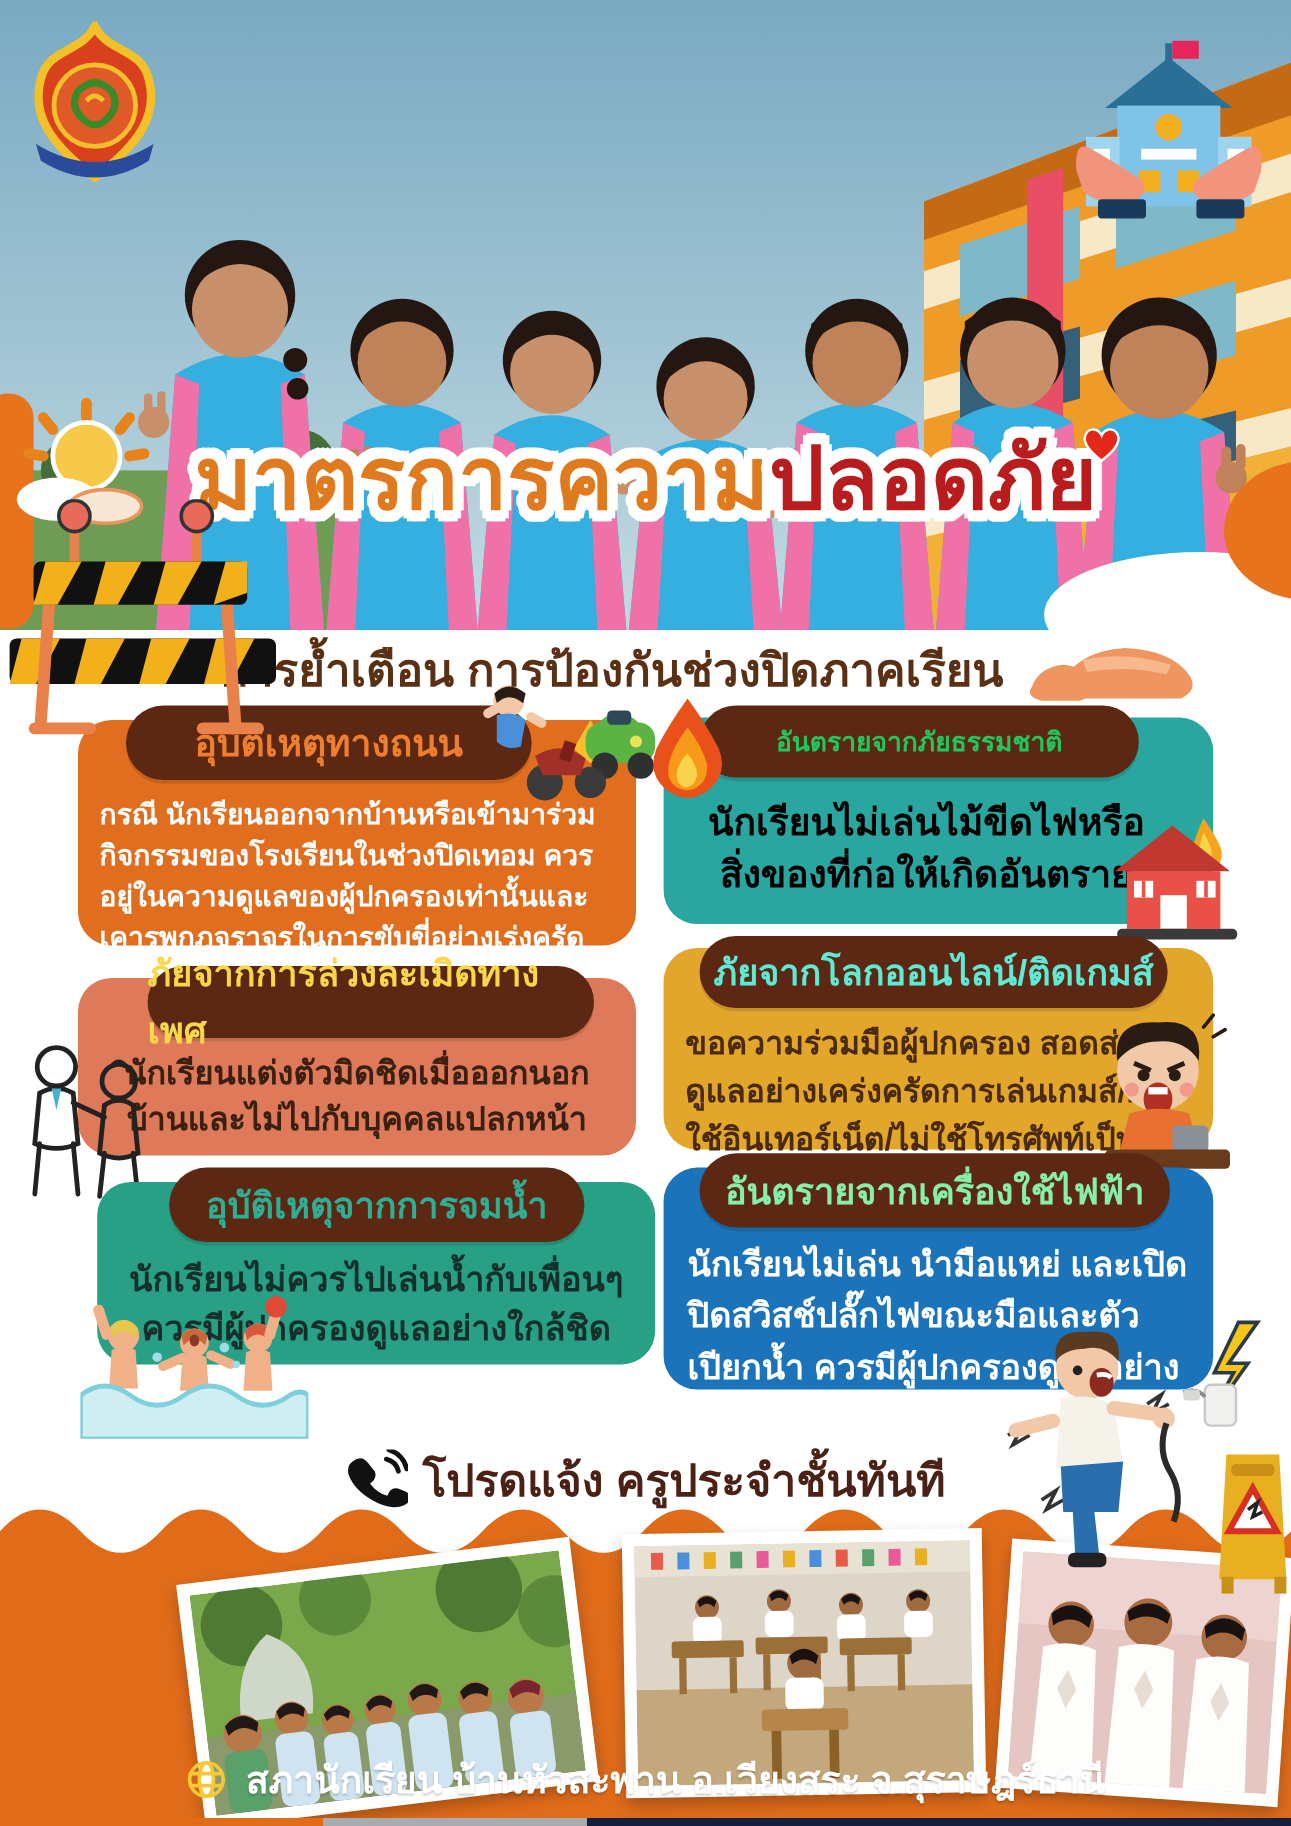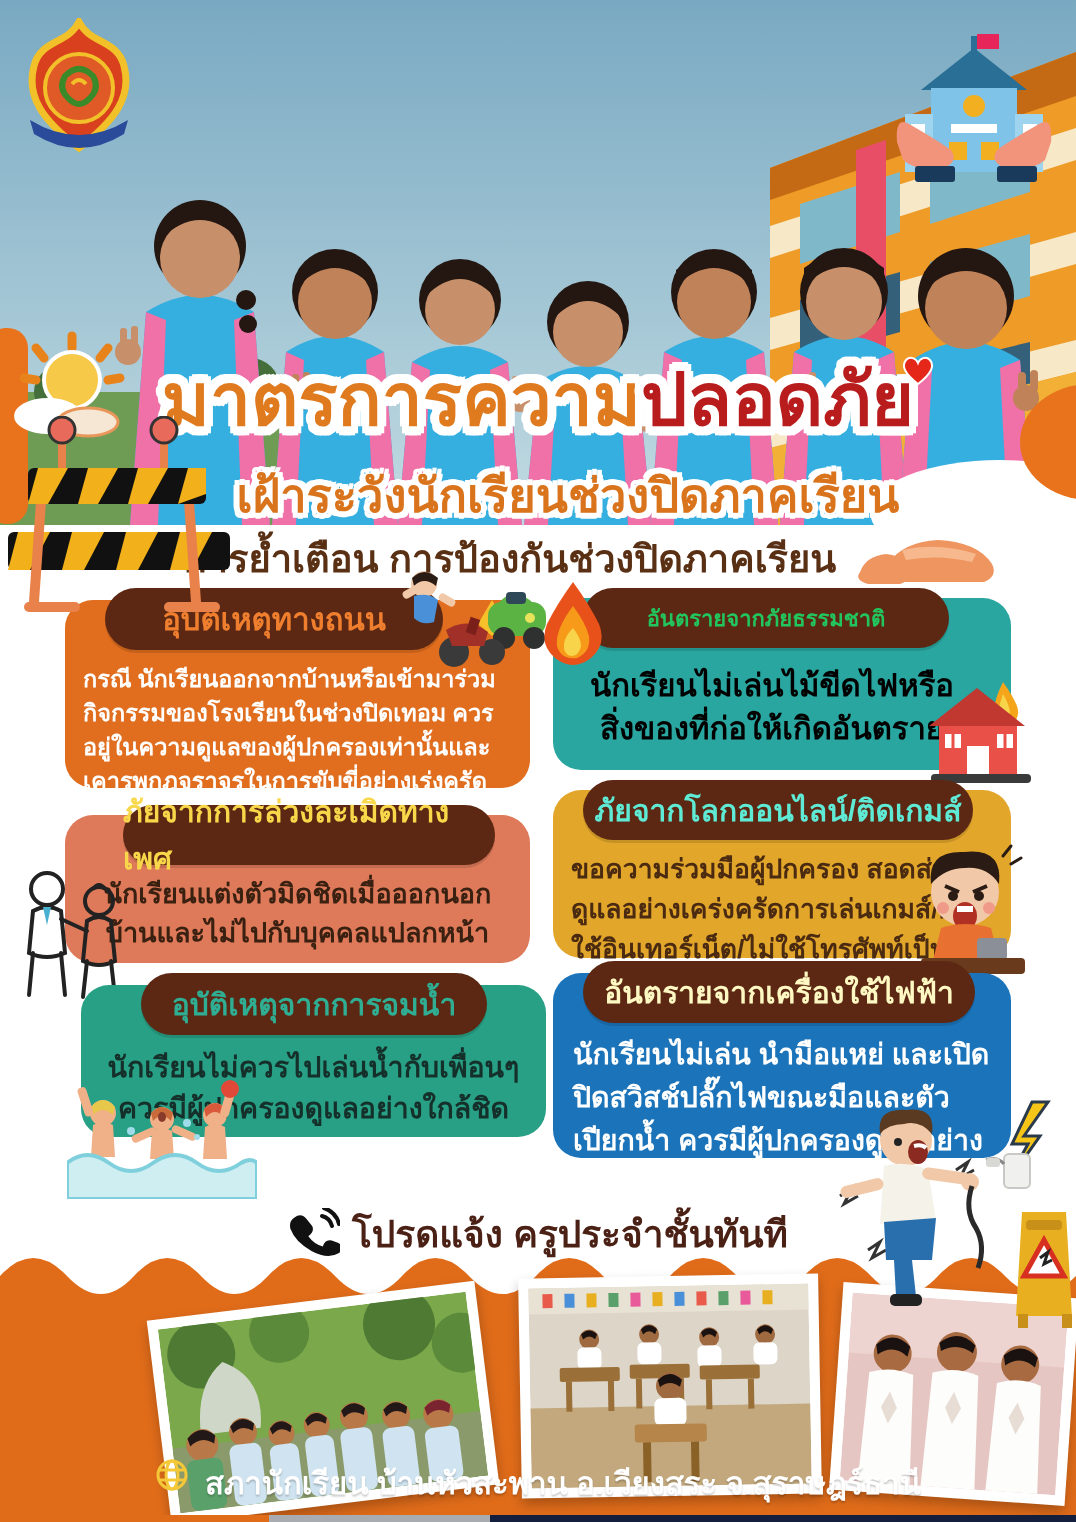--- a/index.html
+++ b/index.html
@@ -47,21 +47,21 @@
   .card{position:absolute;border-radius:28px;z-index:4;}
   .pill{
     position:absolute;background:#5c2813;border-radius:40px;
     display:flex;align-items:center;justify-content:center;
     font-weight:800;z-index:3;box-shadow:0 3px 0 rgba(0,0,0,.12);
   }
   .card-body{
     position:relative;width:100%;height:100%;font-weight:700;
     line-height:1.5;overflow-wrap:anywhere;word-break:break-word;z-index:2;
   }
-  .card1{left:65px;top:600px;width:465px;height:188px;background:#e06e1e;font-family:Liberation Serif, serif;}
+  .card1{left:65px;top:600px;width:465px;height:188px;background:#e06e1e;}
   .card1 .pill{left:40px;top:-12px;width:338px;height:62px;font-size:31px;color:#ef7f2e;}
   .card1 .card-body{padding:62px 18px 0;text-align:left;color:#fff;font-size:23.5px;line-height:1.45;}
   .icon-crash{position:absolute;right:-20px;top:-34px;width:170px;height:110px;z-index:5;}
   .card2{left:553px;top:598px;width:458px;height:172px;background:#2aa6a0;}
   .card2 .pill{left:30px;top:-10px;width:366px;height:60px;font-size:22px;color:#22c55e;}
   .card2 .card-body{padding:66px 36px 0 16px;text-align:center;color:#000000;font-size:31px;line-height:1.4;}
   .icon-fire{position:absolute;left:-16px;top:-18px;width:72px;height:90px;z-index:5;}
   .icon-house-fire{position:absolute;right:-28px;top:76px;width:112px;height:112px;z-index:5;}
   .card3{left:65px;top:815px;width:465px;height:148px;background:#de7a5a;}
   .card3 .pill{left:58px;top:-10px;width:372px;height:60px;font-size:30px;color:#f8d84a;}
@@ -69,21 +69,21 @@
   .icon-people{position:absolute;left:-52px;top:52px;width:118px;height:136px;z-index:5;}
   .card4{left:553px;top:790px;width:458px;height:168px;background:#e2a62b;}
   .card4 .pill{left:30px;top:-10px;width:390px;height:60px;font-size:30px;color:#5eead4;}
   .card4 .card-body{padding:60px 24px 0 18px;text-align:left;color:#4a2a10;font-size:26.5px;line-height:1.5;}
   .icon-angry-boy{position:absolute;right:-22px;top:48px;width:126px;height:150px;z-index:5;}
   .card5{left:65px;top:985px;width:465px;height:152px;background:#28a085;margin-left:16px;}
   .card5 .pill{left:60px;top:-12px;width:346px;height:62px;font-size:30px;color:#2fae93;}
   .card5 .card-body{padding:62px 14px 0;text-align:center;color:#15302a;font-size:28.5px;line-height:1.45;}
   .icon-swim{position:absolute;left:-14px;bottom:-62px;width:190px;height:120px;z-index:5;}
   .card6{left:553px;top:973px;width:458px;height:185px;background:#1b73b9;}
-  .card6 .pill{left:30px;top:-12px;width:392px;height:62px;font-size:30px;color:#fef9c3;}
+  .card6 .pill{left:30px;top:-12px;width:392px;height:62px;font-size:30px;color:#86efac;}
   .card6 .card-body{padding:60px 14px 0 20px;text-align:left;color:#fff;font-size:28.5px;line-height:1.5;}
   .icon-shock{position:absolute;right:-16px;bottom:-102px;width:240px;height:230px;z-index:5;}
   
   .alert-line{
     position:absolute;left:172px;top:1158px;z-index:6;
     font-size:43px;font-weight:800;color:#e51a1a;
     border-bottom:5px solid #e51a1a;padding-bottom:2px;
   }
   .notify-line{
     position:absolute;left:288px;top:1204px;z-index:6;display:flex;align-items:center;gap:12px;
@@ -96,21 +96,21 @@
   .photo{
     position:absolute;background:#fff;padding:10px;z-index:4;
     box-shadow:0 6px 12px rgba(0,0,0,.25);
   }
   .photo svg{display:block;}
   .photo1{left:158px;top:1300px;transform:rotate(-7deg);}
   .photo2{left:520px;top:1276px;transform:rotate(-1deg);}
   .photo3{left:836px;top:1290px;transform:rotate(4deg);}
   .footer-line{
     position:absolute;left:0;top:1458px;width:1076px;z-index:5;
-    display:flex;justify-content:center;gap:16px;
+    display:flex;align-items:center;justify-content:center;gap:16px;
     color:#fff;font-size:31px;font-weight:800;text-shadow:0 2px 2px rgba(0,0,0,.2);
   }
   .icon-globe{width:34px;height:34px;}
   .bottom-strip{
     position:absolute;left:0;bottom:0;width:1076px;height:7px;z-index:9;
     background:linear-gradient(90deg,#e06c1a 0 25%,#a8abb0 25% 45.5%,#141f3d 45.5% 100%);
   }
 </style>
 </head>
 <body>
@@ -258,21 +258,20 @@
   </svg>
 
   <div class="left-tab"></div>
 
   <div class="main-title outline-big">
     <span class="t1">มาตรการความ</span><span class="t2">ปลอดภัย</span>
   </div>
   <svg class="heart" viewBox="0 0 34 30">
     <path d="M17 28 C4 18 0 10 5 4 C9 0 15 2 17 7 C19 2 25 0 29 4 C34 10 30 18 17 28 Z" fill="#e42718" stroke="#fff" stroke-width="2"></path>
   </svg>
-  <div class="sub-title outline-sm">เฝ้าระวังนักเรียนช่วงปิดภาคเรียน</div>
   <div class="tagline">การย้ำเตือน การป้องกันช่วงปิดภาคเรียน</div>
   <svg class="rocks" viewBox="0 0 150 66">
     <path d="M36 36 Q50 14 86 12 Q126 14 140 36 Q146 48 132 54 L44 54 Q26 48 36 36 Z" fill="#ef9560"></path>
     <path d="M50 22 Q86 14 124 26 L120 34 Q86 26 54 32 Z" fill="#f7b88e"></path>
     <path d="M8 44 Q14 28 34 26 Q54 28 58 42 Q60 52 48 56 L16 56 Q2 52 8 44 Z" fill="#ef9560"></path>
   </svg>
 
   <svg class="sun" viewBox="0 0 130 108">
     <g stroke="#e8831c" stroke-width="9" stroke-linecap="round">
       <line x1="62" y1="6" x2="62" y2="18"></line>

